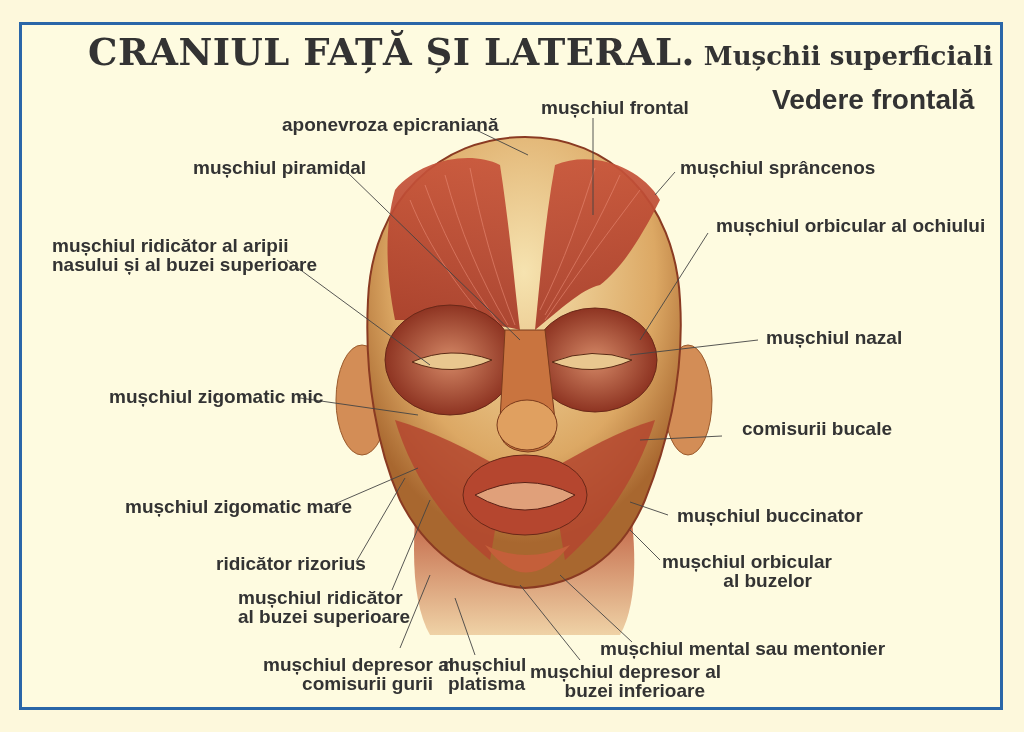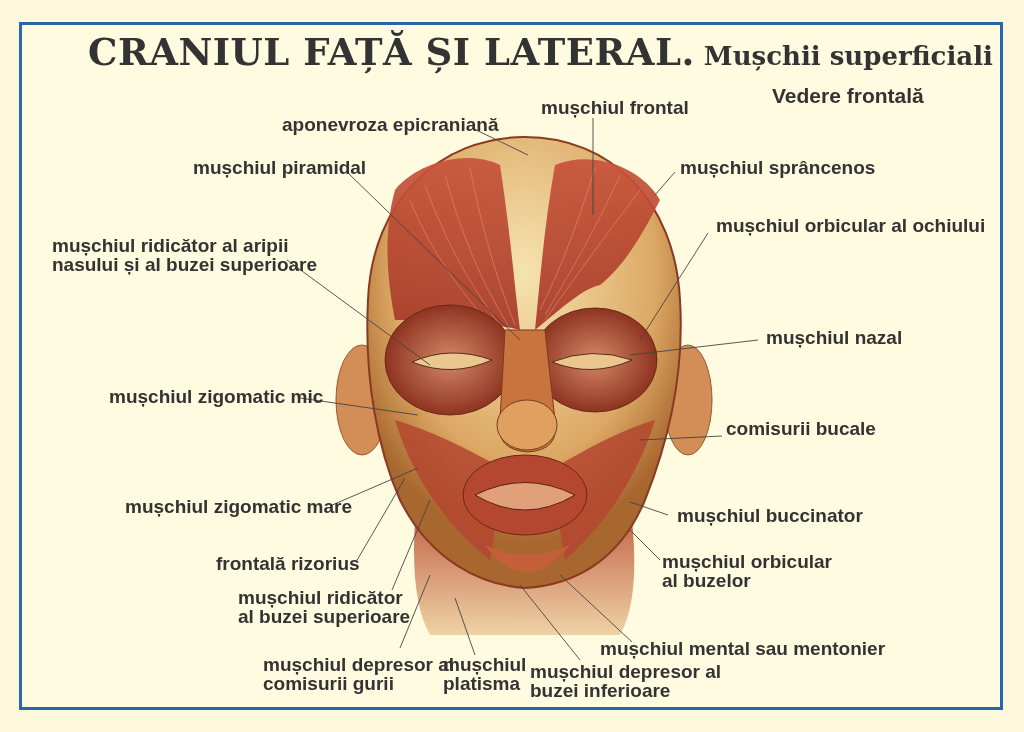--- a/index.html
+++ b/index.html
@@ -18,27 +18,27 @@
   .title {
     position: absolute; left: 52px; top: 30px;
     font-family: "DejaVu Serif", "Liberation Serif", serif;
     font-weight: bold; font-size: 37px; color: #333; letter-spacing: 0.5px;
     white-space: nowrap;
     margin-left: 36px;
   }
   .title .sub { font-size: 26px; letter-spacing: 0; }
   .view {
     position: absolute; left: 772px; top: 84px;
-    font-weight: bold; font-size: 21px; color: #333;
+    font-weight: bold; font-size: 28px; color: #333;
   }
   .label {
     position: absolute; font-weight: bold; font-size: 19px; color: #333;
     line-height: 19px; white-space: nowrap;
   }
-  .c { text-align: left; }
+  .c { text-align: right; }
   svg.art { position: absolute; left: 0; top: 0; }
 </style>
 </head>
 <body>
 
 <div class="frame"></div>
 
 <div class="title"><span>CRANIUL FAȚĂ ȘI LATERAL.</span><span class="sub"> Mușchii superficiali</span></div>
 <div class="view">Vedere frontală</div>
 
@@ -130,21 +130,21 @@
   <div>mușchiul ridicător al aripii</div>
   <div>nasului și al buzei superioare</div>
 </div>
 <div class="label" style="left:766px;top:328px;">mușchiul nazal</div>
 <div class="label" style="left:109px;top:387px;">mușchiul zigomatic mic</div>
 <div class="label c" style="left:726px;top:419px;width:166px;">
   <div>comisurii bucale</div>
 </div>
 <div class="label" style="left:125px;top:497px;">mușchiul zigomatic mare</div>
 <div class="label" style="left:677px;top:506px;">mușchiul buccinator</div>
-<div class="label" style="left:216px;top:554px;">frontală rizorius</div>
+<div class="label" style="left:216px;top:554px;">ridicător rizorius</div>
 <div class="label c" style="left:662px;top:552px;width:150px;">
   <div>mușchiul orbicular</div>
   <div>al buzelor</div>
 </div>
 <div class="label c" style="left:238px;top:588px;width:150px;">
   <div>mușchiul ridicător</div>
   <div>al buzei superioare</div>
 </div>
 <div class="label" style="left:600px;top:639px;text-align:right;">mușchiul mental sau mentonier</div>
 <div class="label c" style="left:263px;top:655px;width:170px;">

